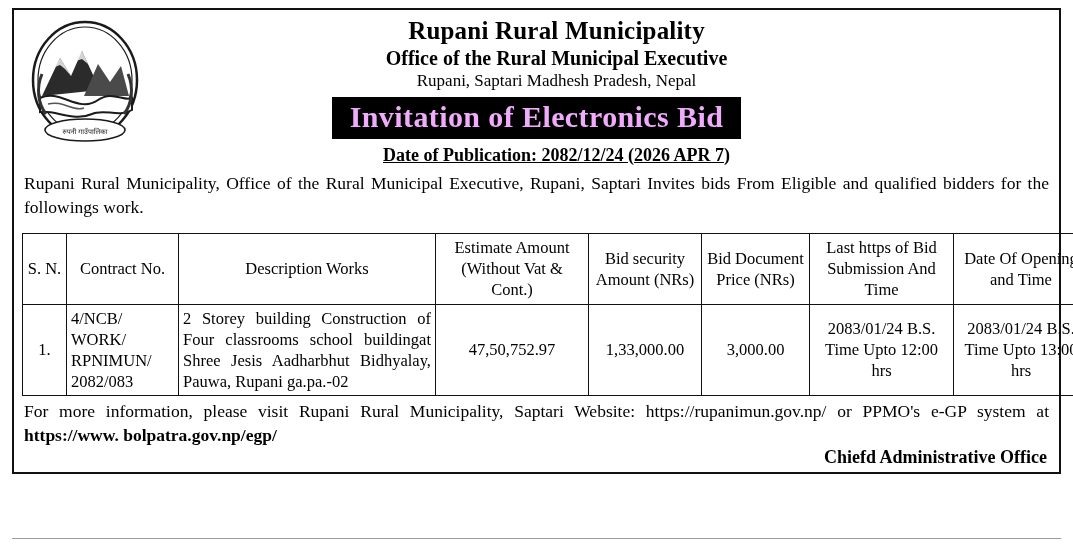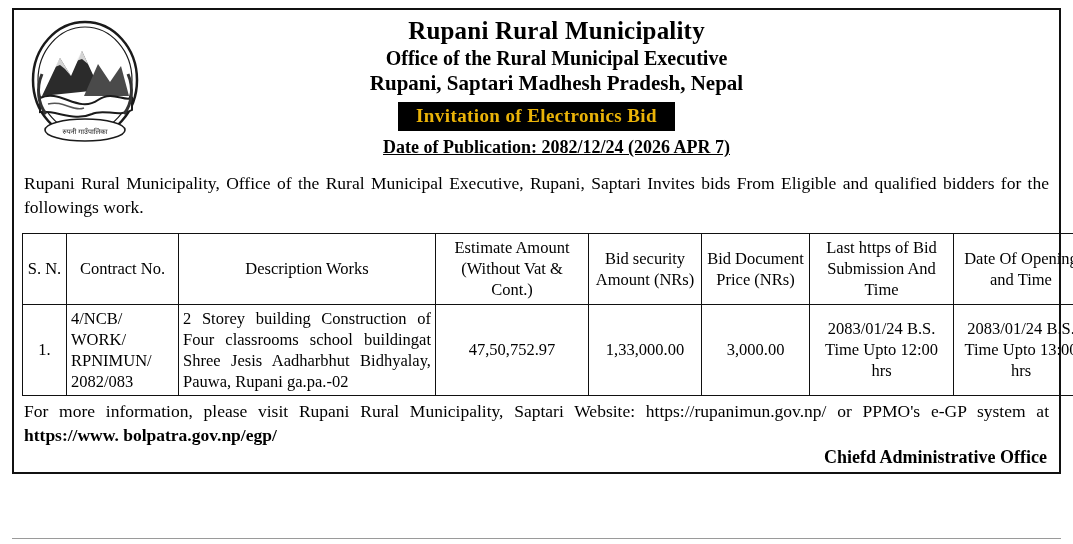--- a/index.html
+++ b/index.html
@@ -53,33 +53,33 @@
     font-weight: bold;
     line-height: 1.18;
     letter-spacing: 0.2px;
   }
   .org-line2 {
     font-size: 20px;
     font-weight: bold;
     line-height: 1.22;
   }
   .org-line3 {
-    font-size: 21px;
-    font-weight: bold;
+    font-size: 17px;
+    font-weight: normal;
     line-height: 1.3;
   }
   .banner-wrap {
     display: flex;
     justify-content: center;
     margin-top: 5px;
   }
   .banner {
     background: #000;
-    color: #eab308;
-    font-size: 19px;
+    color: #f0abfc;
+    font-size: 30px;
     font-weight: bold;
     padding: 3px 18px 5px 18px;
     letter-spacing: 0.4px;
     line-height: 1.12;
     white-space: nowrap;
   }
   .pub-date {
     text-align: center;
     margin-top: 6px;
     padding-left: 40px;

